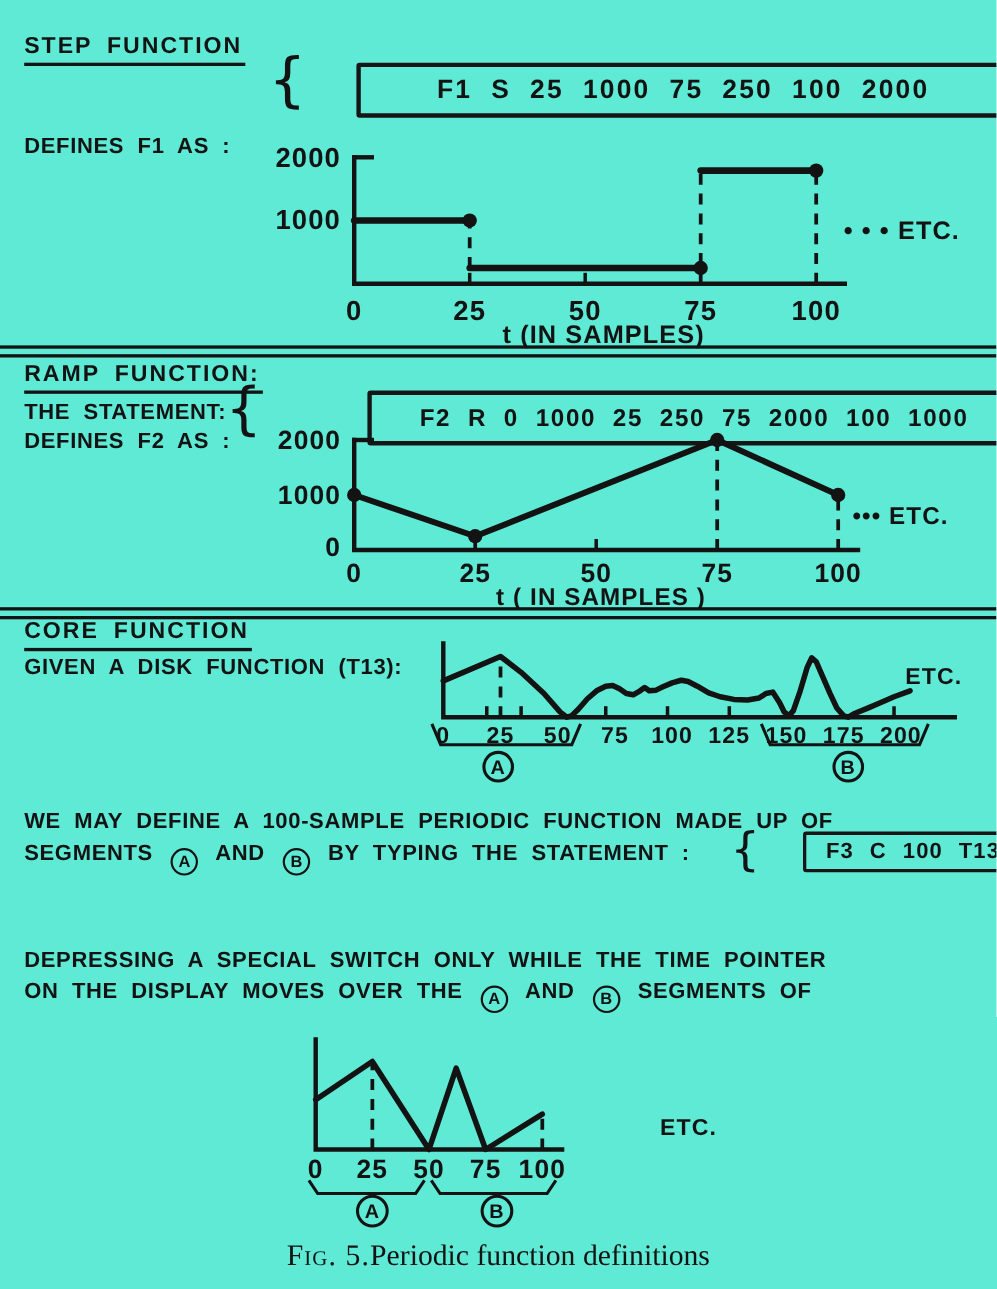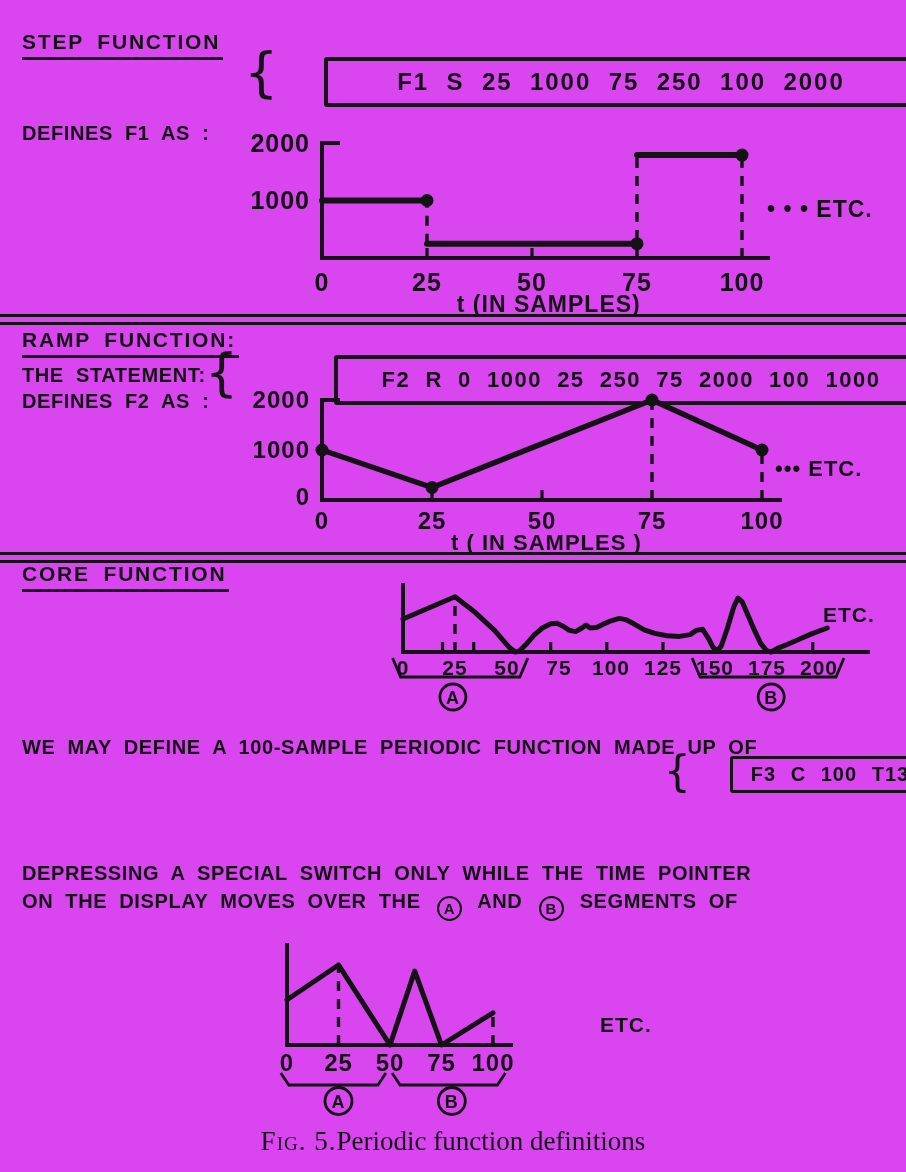--- a/index.html
+++ b/index.html
@@ -1,16 +1,16 @@
 <!DOCTYPE html>
 <html><head>
 <meta charset="utf-8">
 <style>
   html,body{margin:0;padding:0;background:#ffffff;}
-  .page{position:relative;width:906px;height:1172px;background:#d946ef;overflow:hidden;
+  .page{position:relative;width:906px;height:1172px;background:#5eead4;overflow:hidden;
         font-family:"Liberation Sans",sans-serif;color:#131313;}
   .txt{position:absolute;font-weight:700;font-size:20px;letter-spacing:.6px;
        word-spacing:6px;white-space:nowrap;color:#131313;}
   .h{font-size:21px;letter-spacing:1.8px;border-bottom:3px solid #131313;padding:0 3px 3px 0;}
   .brace{position:absolute;font-family:"DejaVu Sans",sans-serif;font-weight:400;
          color:#131313;line-height:1;}
   .stmtbox{position:absolute;display:flex;align-items:center;justify-content:center;
            border:4px solid #161616;border-radius:3px;font-weight:700;color:#131313;
            white-space:pre;letter-spacing:2px;margin-left:44px;}
   .circ{display:inline-flex;align-items:center;justify-content:center;box-sizing:border-box;
@@ -92,20 +92,21 @@
       <text x="80" y="22" class="tk" text-anchor="end" font-size="24">2000</text>
       <text x="80" y="72" class="tk" text-anchor="end" font-size="24">1000</text>
       <text x="80" y="119" class="tk" text-anchor="end" font-size="24">0</text>
       <text x="316.4" y="164" class="tk" text-anchor="middle" font-size="22">t ( IN SAMPLES )</text>
       <text x="545" y="90" class="tk" font-size="22">••• ETC.</text>
     </svg>
 
   <div class="rule" style="top:552px"></div>
 
   <div class="txt h" style="left:22px;top:562px">CORE FUNCTION</div>
+  <div class="txt" style="left:22px;top:596px">GIVEN A DISK FUNCTION (T13):</div>
   <svg class="chart" style="left:388px;top:574px" width="518" height="148">
       <path d="M 15 11 V 78 H 480" class="ax"></path>
       <line x1="54.52" y1="78" x2="54.52" y2="68" class="ax2"></line>
       <line x1="85.72" y1="78" x2="85.72" y2="68" class="ax2"></line>
       <line x1="162.68" y1="78" x2="162.68" y2="68" class="ax2"></line>
       <line x1="218.84" y1="78" x2="218.84" y2="68" class="ax2"></line>
       <line x1="275" y1="78" x2="275" y2="68" class="ax2"></line>
       <line x1="424.76" y1="78" x2="424.76" y2="68" class="ax2"></line>
       <line x1="67" y1="78" x2="67" y2="22.800000000000004" class="dash"></line>
       <polyline points="15,45 67,22.800000000000004 85.72,37.2 106.52000000000001,56.400000000000006 121.08,73.2 127.32000000000001,78 131.48000000000002,76.8 137.72,70.8 146.04,61.2 154.36,54 162.68,49.8 168.92000000000002,49.2 175.16,52.2 181.4,56.400000000000006 187.64000000000001,57.6 193.88,54 198.04000000000002,51 202.20000000000002,54 208.44,53.400000000000006 214.68,50.400000000000006 223,46.8 231.32,44.4 237.56,45.6 245.88,49.8 256.28,55.8 266.68,59.400000000000006 279.16,61.8 291.64,62.4 302.04,60.6 308.28000000000003,56.400000000000006 314.52,55.2 320.76,64.8 324.92,73.2 329.08,76.8 333.24,72 339.48,54 345.72,33 349.88,24 354.04,27.6 360.28000000000003,42 366.52000000000004,56.400000000000006 372.76,69.6 379,76.8 383.16,78 389.40000000000003,74.4 399.8,70.2 412.28000000000003,64.8 424.76,59.400000000000006 439.32,54" class="ln" stroke-width="5"></polyline>
@@ -121,20 +122,27 @@
       <text x="435" y="48" class="tk" font-size="21">ETC.</text>
       <path d="M 4.6 84 L 12.6 103 H 131.8 L 139.8 84" class="br"></path>
       <circle cx="64.92" cy="123" r="13" class="br"></circle>
       <text x="64.92" y="129.5" class="tk" text-anchor="middle" font-size="18">A</text>
       <path d="M 304.12 84 L 312.12 103 H 447.96000000000004 L 455.96000000000004 84" class="br"></path>
       <circle cx="383.16" cy="123" r="13" class="br"></circle>
       <text x="383.16" y="129.5" class="tk" text-anchor="middle" font-size="18">B</text>
     </svg>
 
   <div class="txt" style="left:22px;top:736px">WE MAY DEFINE A 100-SAMPLE PERIODIC FUNCTION MADE UP OF</div>
+  <div class="txt" style="left:22px;top:765px">
+    <span>SEGMENTS</span>
+    <span class="circ">A</span>
+    <span>AND</span>
+    <span class="circ">B</span>
+    <span>BY TYPING THE STATEMENT :</span>
+  </div>
   <div class="brace" style="left:664px;top:751px;font-size:42px">{</div>
   <div class="stmtbox" style="left:686px;top:756px;width:194px;height:31px;font-size:20px;letter-spacing:1px;word-spacing:8px;border-width:3.5px">F3 C 100 T13</div>
 
   <div class="txt" style="left:22px;top:890px">
     <span>ON THE DISPLAY MOVES OVER THE</span>
     <span class="circ">A</span>
     <span>AND</span>
     <span class="circ">B</span>
     <span>SEGMENTS OF</span>
   </div>

